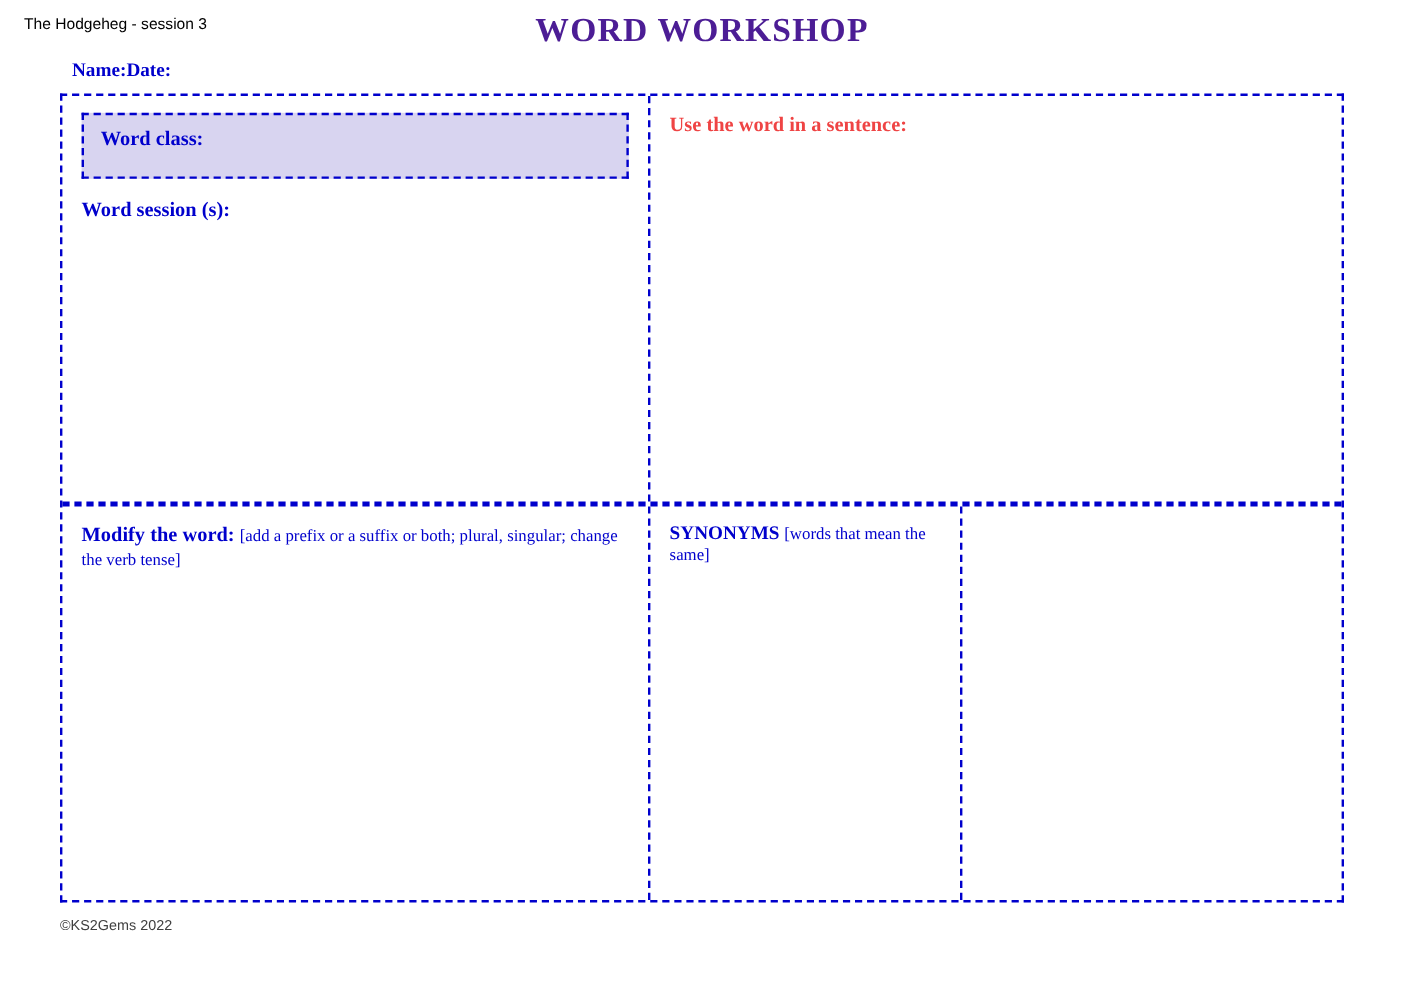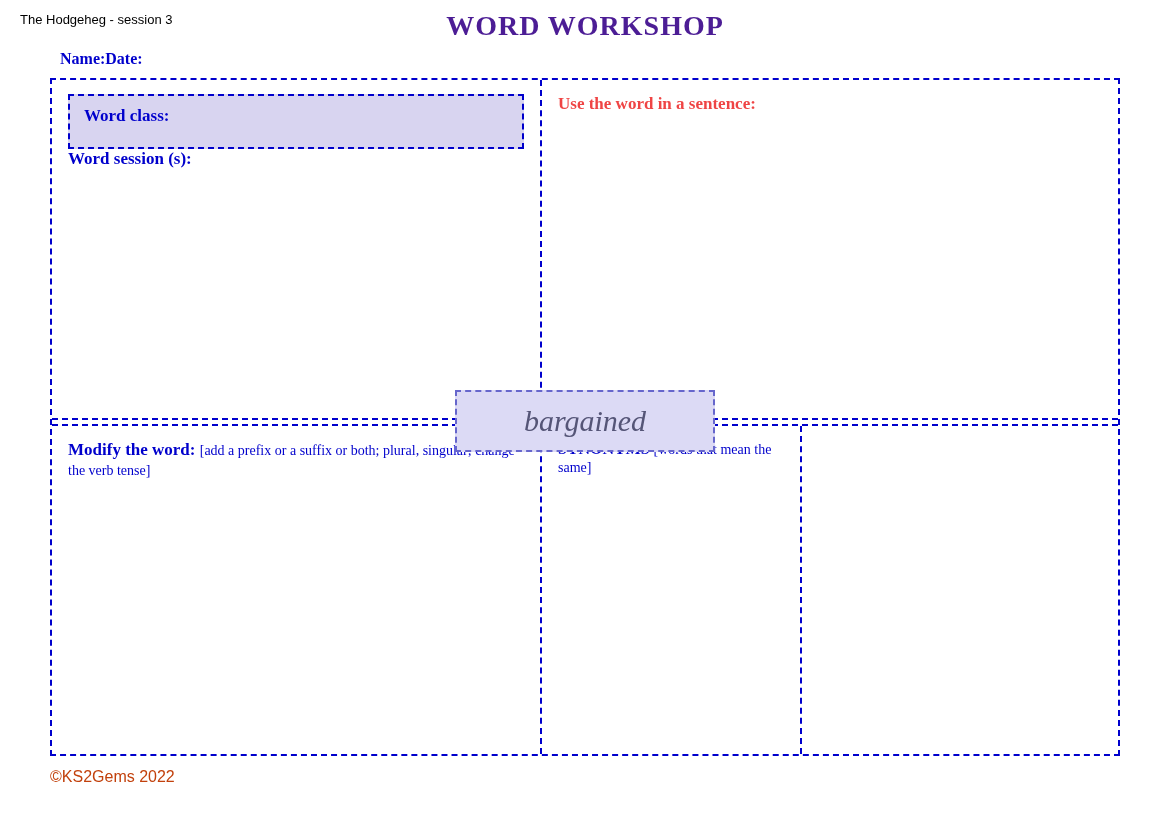--- a/index.html
+++ b/index.html
@@ -65,20 +65,21 @@
       flex: 0 0 490px;
       border-right: 2px dashed #0000cc;
       padding: 14px 16px;
       position: relative;
     }
 
     .word-class-box {
       background: #d8d4f0;
       border: 2px dashed #0000cc;
       padding: 10px 14px;
+      margin-bottom: 16px;
       min-height: 55px;
       width: 100%;
     }
 
     .word-class-label {
       color: #0000cc;
       font-size: 17px;
       font-weight: bold;
     }
 
@@ -190,22 +191,22 @@
     }
 
     .antonyms-desc {
       font-weight: normal;
       font-size: 14px;
     }
 
     .copyright {
       margin-top: 12px;
       margin-left: 30px;
-      color: #c2410c;
-      font-size: 16px;
+      color: #404040;
+      font-size: 12px;
       font-family: Arial, sans-serif;
     }
   </style>
 </head>
 <body>
 
 <span class="session-label">The Hodgeheg - session 3</span>
 
 <h1 class="page-title">WORD WORKSHOP</h1>
 
@@ -224,25 +225,20 @@
       </div>
       <div class="word-meaning-label">Word session (s):</div>
     </div>
 
     <div class="right-panel">
       <div class="sentence-label">Use the word in a sentence:</div>
     </div>
 
   </div>
 
-  <div class="center-word-container">
-    <div class="center-word-box">
-      <span class="center-word-text">bargained</span>
-    </div>
-  </div>
 
   <div class="bottom-row">
 
     <div class="modify-panel">
       <div class="modify-label">
         <span class="modify-main">Modify the word:</span>
         <span class="modify-sub">[add a prefix or a suffix or both; plural, singular; change the verb tense]</span>
       </div>
     </div>
 

